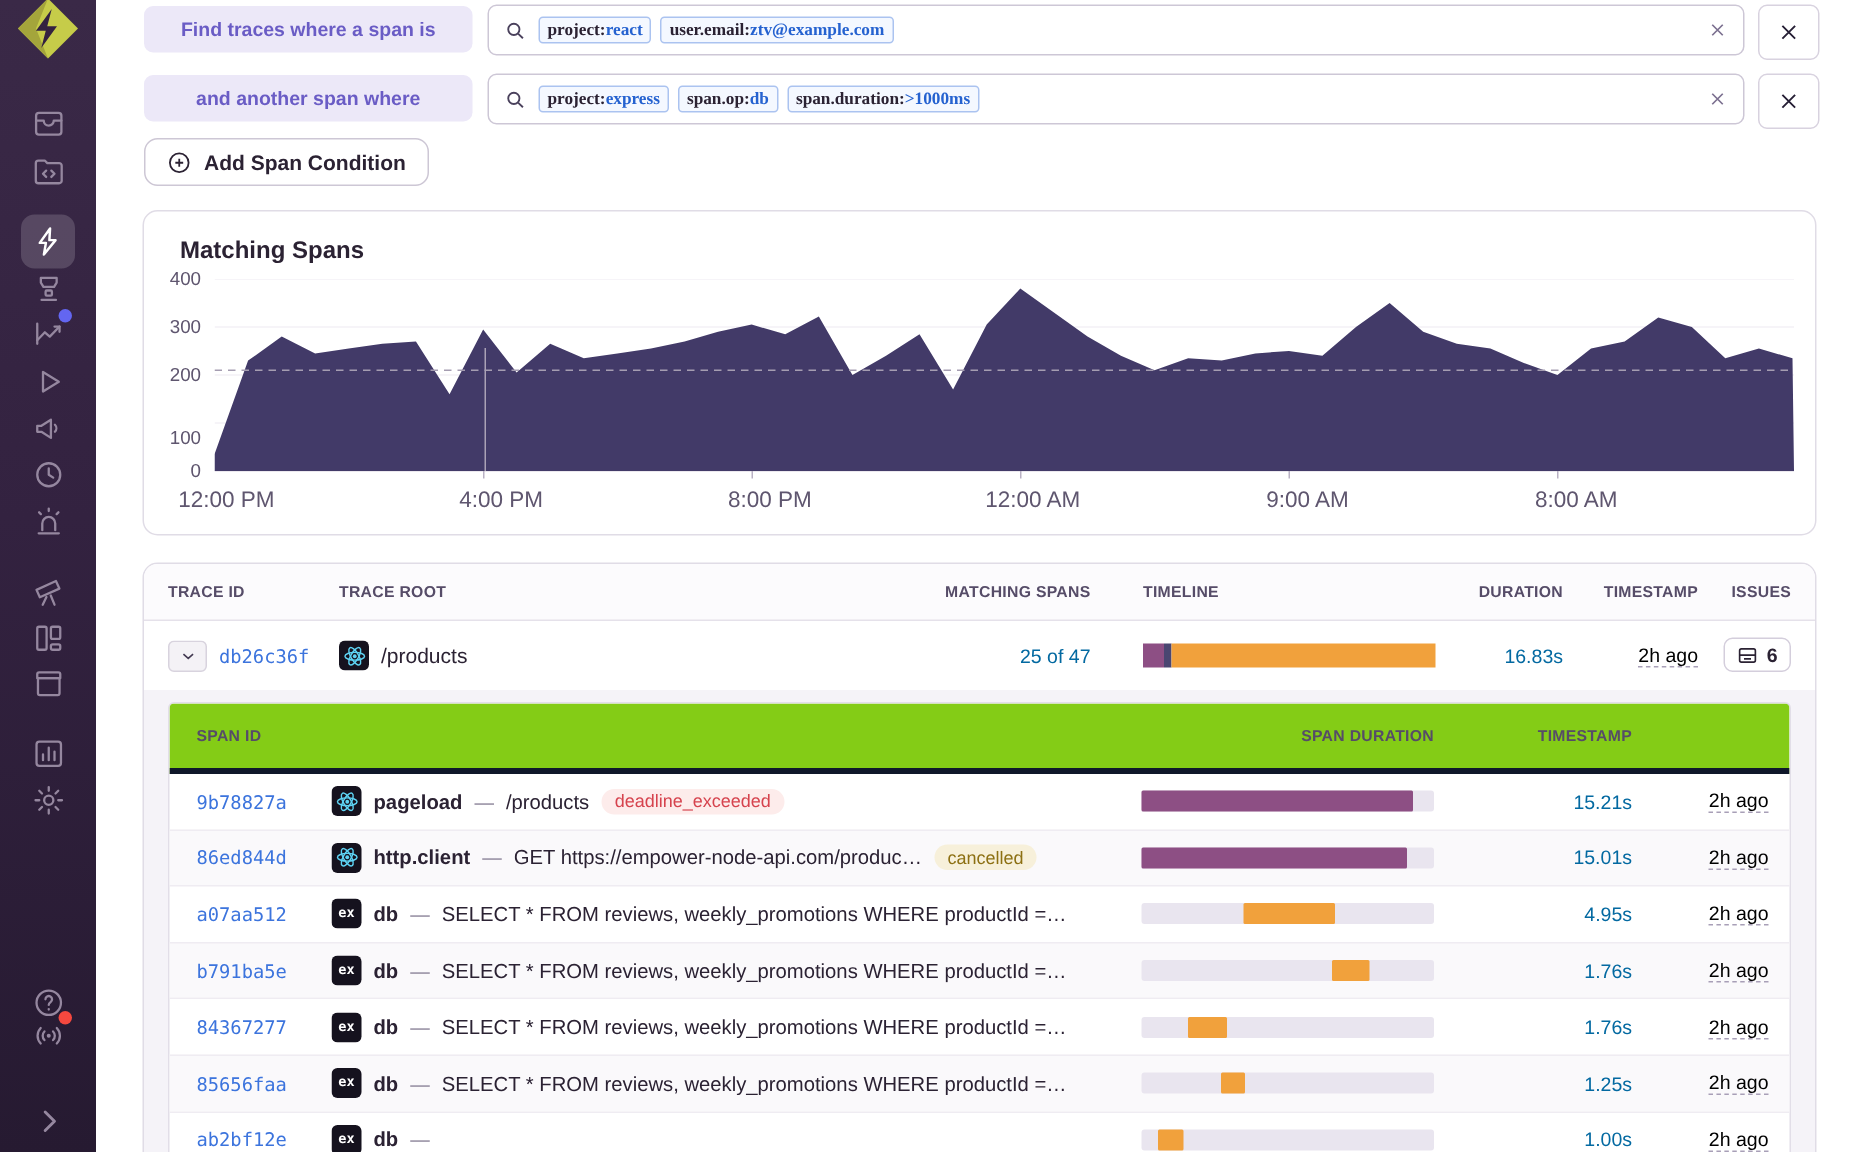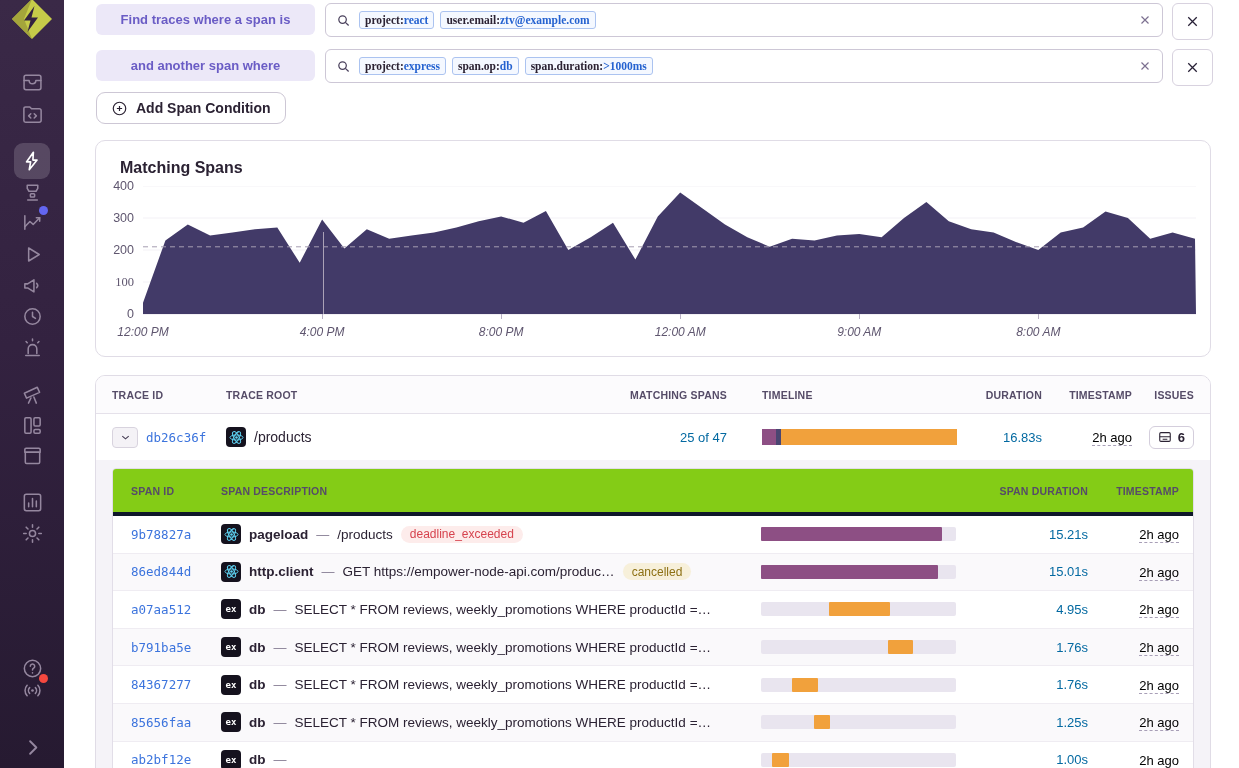--- a/index.html
+++ b/index.html
@@ -29,21 +29,21 @@
   .clear-x{color:#7c7090;cursor:pointer;display:flex;}
   .close-btn{position:absolute;left:1172px;width:39px;height:35px;border:1px solid #d8d2df;border-radius:6px;
              background:#fff;display:flex;align-items:center;justify-content:center;color:#272036;cursor:pointer;}
   .add-btn{position:absolute;left:96px;top:92px;height:32px;border:1px solid #cdc7d5;border-radius:9px;background:#fff;
            display:inline-flex;align-items:center;gap:8px;padding:0 14px;font-size:14px;font-weight:bold;color:#2b2233;cursor:pointer;}
   
   .chart-panel{position:absolute;left:95px;top:140px;width:1116px;height:217px;border:1px solid #e0dce6;
                border-radius:10px;background:#fff;box-sizing:border-box;}
   .chart-title{position:absolute;left:24px;top:18px;font-size:16px;font-weight:bold;color:#2b2233;}
   .ylab{position:absolute;width:38px;text-align:right;font-size:12.5px;color:#5f566f;}
-  .xlab{position:absolute;width:80px;text-align:center;font-size:12px;color:#5f566f;top:184px;font-style:italic;}
+  .xlab{position:absolute;width:80px;text-align:right;font-size:15px;color:#5f566f;top:184px;}
   .xtick{position:absolute;width:1px;height:5px;background:#b9b1c4;top:173px;}
   .plot{position:absolute;left:47px;top:45px;width:1053px;height:129px;}
   .crosshair{position:absolute;left:227px;top:91px;width:1px;height:82px;background:#aaa1b6;}
   .tooltip{position:absolute;left:138px;top:8px;width:198px;background:#fff;border:1px solid #ddd8e4;
            border-radius:8px;box-shadow:0 2px 6px rgba(43,34,51,.12);z-index:5;}
   .tt-row1{display:flex;align-items:center;gap:8px;padding:10px 14px;font-size:13.5px;color:#2b2233;}
   .tt-dot{width:9px;height:9px;border-radius:50%;background:#444674;}
   .tt-val{margin-left:auto;color:#6f6486;}
   .tt-div{height:1px;background:#ece9f0;}
   .tt-row2{padding:10px 14px;font-size:13.5px;color:#6f6486;}
@@ -279,21 +279,21 @@
       <svg class="plot" width="1053" height="129" viewBox="0 0 1053 129">
     <line x1="0" y1="96" x2="1053" y2="96" stroke="#f3f1f6"></line>
         <line x1="0" y1="64" x2="1053" y2="64" stroke="#f3f1f6"></line>
         <line x1="0" y1="32" x2="1053" y2="32" stroke="#f3f1f6"></line>
         <line x1="0" y1="0" x2="1053" y2="0" stroke="#f3f1f6"></line>
     <line x1="0" y1="128" x2="1053" y2="128" stroke="#e6e2ea"></line>
     <path d="M0,128 L0.0,116.8 L22.4,54.4 L44.8,38.4 L67.1,49.6 L89.5,46.4 L111.9,43.2 L134.3,41.6 L156.7,76.8 L179.1,33.6 L201.4,62.4 L223.8,43.2 L246.2,52.8 L268.6,49.6 L291.0,46.4 L313.4,41.6 L335.7,35.2 L358.1,30.4 L380.5,36.8 L402.9,25.0 L425.3,64.0 L447.7,51.2 L470.0,36.8 L492.4,73.6 L514.8,30.4 L537.2,6.4 L559.6,22.4 L582.0,38.4 L604.3,51.2 L626.7,60.8 L649.1,52.8 L671.5,54.4 L693.9,49.6 L716.3,48.0 L738.6,51.2 L761.0,32.0 L783.4,16.0 L805.8,35.2 L828.2,43.2 L850.6,46.4 L872.9,56.0 L895.3,64.0 L917.7,46.4 L940.1,41.6 L962.5,25.6 L984.9,32.0 L1007.2,52.8 L1029.6,46.4 L1052.0,52.8 L1053,128 Z" fill="#423a68"></path>
     <line x1="0" y1="60.8" x2="1053" y2="60.8" stroke="#a59db1" stroke-dasharray="5 4"></line>
   </svg>
       <div class="ylab" style="left:0;top:166px;">0</div>
-      <div class="ylab" style="left:0;top:134px;font-family:Liberation Serif, serif;">100</div>
+      <div class="ylab" style="left:0;top:144px;">100</div>
       <div class="ylab" style="left:0;top:102px;">200</div>
       <div class="ylab" style="left:0;top:70px;">300</div>
       <div class="ylab" style="left:0;top:38px;">400</div>
       <div class="xlab" style="left:7px;">12:00 PM</div>
       <div class="xlab" style="left:186.06382978723406px;">4:00 PM</div>
       <div class="xtick" style="left:226.06382978723406px;"></div>
       <div class="xlab" style="left:365.1276595744681px;">8:00 PM</div>
       <div class="xtick" style="left:405.1276595744681px;"></div>
       <div class="xlab" style="left:544.1914893617022px;">12:00 AM</div>
       <div class="xtick" style="left:584.1914893617022px;"></div>
@@ -356,21 +356,20 @@
           </svg>
         <span class="issues-count">6</span>
       </span>
     </span>
   </div>
 
   <div class="expanded">
     <div class="span-table">
       <div class="span-grid span-head">
         <span class="hlabel">SPAN ID</span>
-        <span class="hlabel">SPAN DESCRIPTION</span>
         <span></span>
         <span class="hlabel r">SPAN DURATION</span>
         <span class="hlabel r">TIMESTAMP</span>
       </div>
       <div id="span-rows">
           <div class="span-grid span-row">
             <span class="idlink">9b78827a</span>
             <span class="cell-flex">
               <span class="picon">
                 <svg width="15" height="15" viewBox="0 0 14 14">

